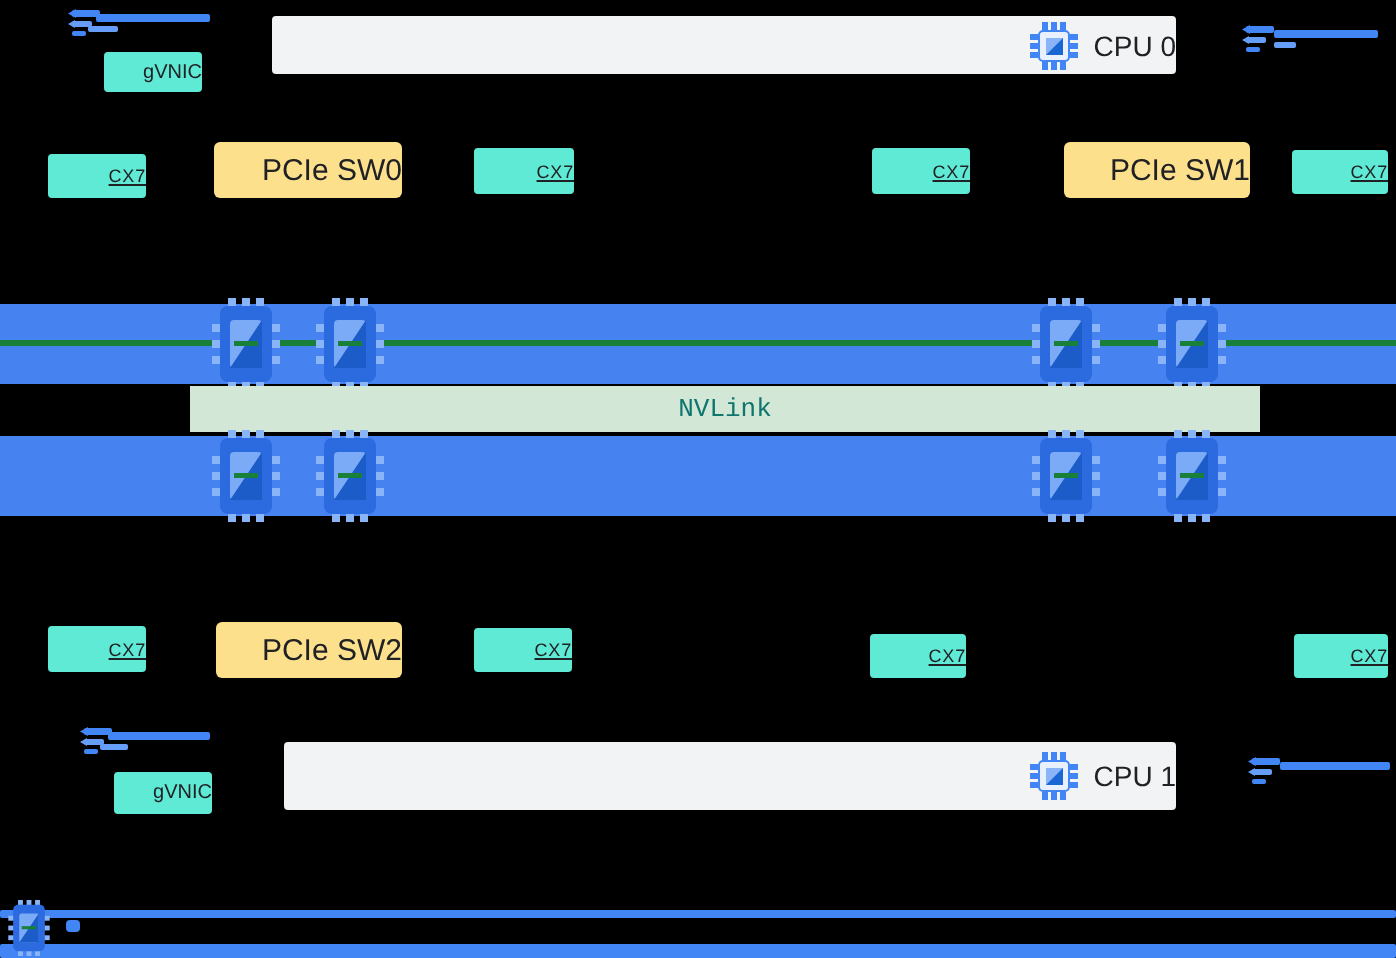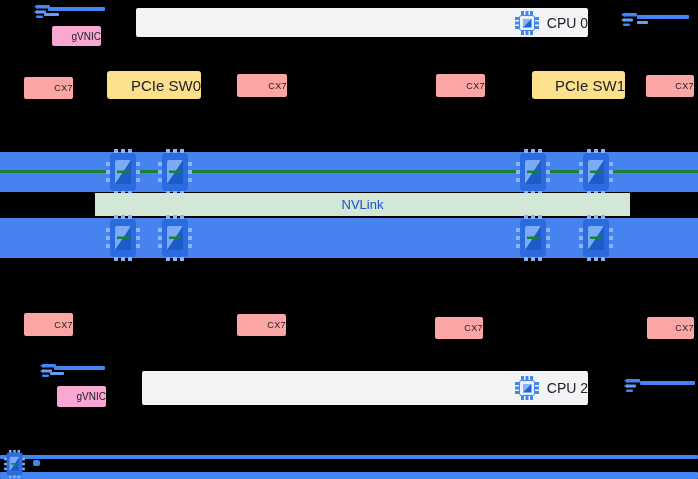--- a/index.html
+++ b/index.html
@@ -4,29 +4,29 @@
 <style>
   html,body{margin:0;padding:0;background:#000;}
   .canvas{
     position:relative;width:698px;height:479px;background:#000000;
     font-family:"Liberation Sans",sans-serif;overflow:hidden;
   }
   .box{
     position:absolute;display:flex;align-items:center;justify-content:flex-end;
     color:#202124;border-radius:2px;box-sizing:border-box;
   }
-  .box.blue{background:#fca5a5;font-size:9px;letter-spacing:.4px;}
-  .box.gv{background:#f9a8d4;font-size:10px;}
+  .box.blue{background:#5eead4;font-size:9px;letter-spacing:.4px;text-decoration:underline;}
+  .box.gv{background:#5eead4;font-size:10px;}
   .box.yellow{background:#fce08c;font-size:15px;font-weight:500;border-radius:3px;}
   .box.white{background:#f1f3f4;font-size:14px;font-weight:500;gap:8px;}
   .bar{position:absolute;left:0;width:698px;background:#4683f0;}
   .green-line{position:absolute;left:0;width:698px;height:3px;background:#188038;}
   .nvlink{
     position:absolute;background:#d2e7d6;display:flex;align-items:center;
-    justify-content:center;font-size:13px;color:#1d4ed8;
+    justify-content:center;font-size:13px;color:#0f766e;font-family:Liberation Mono, monospace;
   }
   .hline{position:absolute;background:#4285f4;border-radius:1px;}
   .hline.light{background:#669df6;}
   .icon{position:absolute;display:block;}
   .dot{position:absolute;background:#4285f4;border-radius:2px;}
 </style>
 </head>
 <body>
 
 <svg width="0" height="0" style="position:absolute">
@@ -150,20 +150,23 @@
   <svg class="icon" style="left:516px;top:215px" width="34" height="46" viewBox="0 0 34 46">
       <use href="#gpu-chip"></use>
     </svg>
   <svg class="icon" style="left:579px;top:215px" width="34" height="46" viewBox="0 0 34 46">
       <use href="#gpu-chip"></use>
     </svg>
 
   <div class="box blue" style="left:24px;top:313px;width:49px;height:23px">
     <span>CX7</span>
   </div>
+  <div class="box yellow" style="left:108px;top:311px;width:93px;height:28px">
+    <span>PCIe SW2</span>
+  </div>
   <div class="box blue" style="left:237px;top:314px;width:49px;height:22px">
     <span>CX7</span>
   </div>
   <div class="box blue" style="left:435px;top:317px;width:48px;height:22px">
     <span>CX7</span>
   </div>
   <div class="box blue" style="left:647px;top:317px;width:47px;height:22px">
     <span>CX7</span>
   </div>
 
@@ -174,21 +177,21 @@
   <div class="hline light" style="left:50px;top:372px;width:14px;height:3px"></div>
 
   <div class="box gv" style="left:57px;top:386px;width:49px;height:21px">
     <span>gVNIC</span>
   </div>
 
   <div class="box white" style="left:142px;top:371px;width:446px;height:34px">
     <svg width="24" height="24" viewBox="0 0 24 24">
         <use href="#cpu-chip"></use>
       </svg>
-    <span>CPU 2</span>
+    <span>CPU 1</span>
   </div>
 
   <svg class="icon" style="left:624px;top:378px" width="16" height="15" viewBox="0 0 16 15">
       <use href="#net-lines"></use>
     </svg>
   <div class="hline" style="left:640px;top:381px;width:55px;height:4px"></div>
 
   <div class="hline" style="left:0;top:455px;width:698px;height:4px"></div>
   <div class="hline" style="left:0;top:472px;width:698px;height:7px"></div>
   <svg class="icon" style="left:1px;top:450px" width="27" height="28" viewBox="0 0 34 46">

